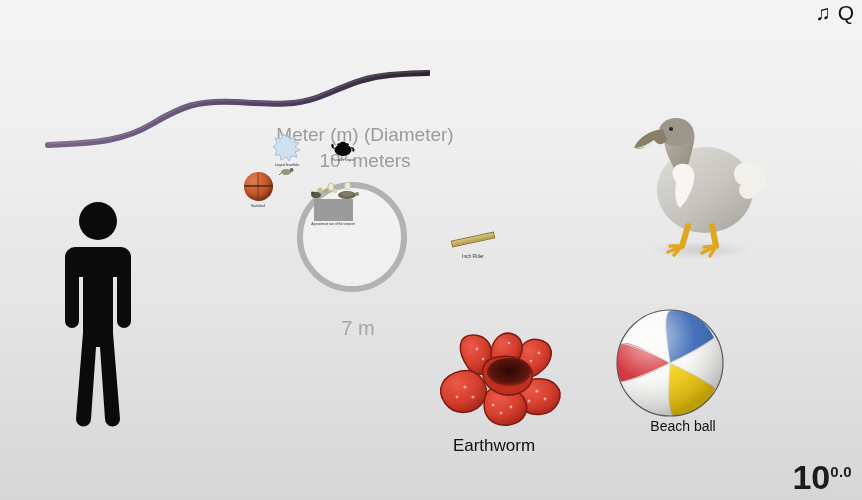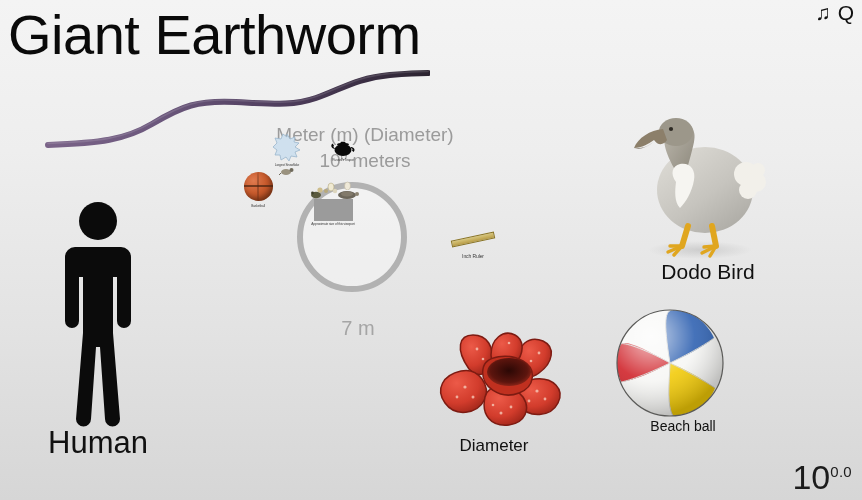--- a/index.html
+++ b/index.html
@@ -45,20 +45,21 @@
   #topicons .ic { cursor: pointer; }
 
   
   #scalenum {
     position: absolute;
     right: 10px;
     bottom: 6px;
     font-size: 34px;
     color: #1c1c1c;
     line-height: 1;
+    font-weight: bold;
   }
   #scalenum sup {
     font-size: 15px;
     vertical-align: super;
     letter-spacing: .3px;
   }
 
   
   .lbl {
     position: absolute;
@@ -244,21 +245,20 @@
     top: 418px;
     font-size: 14px;
     margin-left: 12px;
   }
 </style>
 </head>
 <body>
 
 <div id="stage">
 
-  <div id="title">Giant Earthworm</div>
 
   <div id="topicons">
     <span class="ic">♫</span>
     <span class="ic">Q</span>
   </div>
 
   <div id="scalenum"><span>10</span><sup>0.0</sup></div>
 
   <svg id="worm" viewBox="0 0 390 95">
     <defs>
@@ -274,21 +274,20 @@
     <path d="M8,83 C60,81 85,78 112,62 C142,44 158,38 196,40 C236,42 252,44 276,36
              C300,28 316,16 350,13 C368,11.5 380,11 388,11" fill="none" stroke="#ffffff" stroke-opacity="0.13" stroke-width="1.6" stroke-linecap="round" transform="translate(0,-1.6)"></path>
   </svg>
 
   <svg id="human" viewBox="0 0 80 228">
     <circle cx="40" cy="21" r="19" fill="#0b0b0b"></circle>
     <path d="M17,47 h46 a10,10 0 0 1 10,10 v64 a7,7 0 0 1 -14,0 v-44 h-4 v56
              l7,86 a7.5,7.5 0 0 1 -15,0 l-5,-72 h-4 l-5,72 a7.5,7.5 0 0 1 -15,0 l7,-86 v-56
              h-4 v44 a7,7 0 0 1 -14,0 v-64 a10,10 0 0 1 10,-10 z" fill="#0b0b0b"></path>
   </svg>
-  <div class="lbl" id="human-label">Human</div>
 
   <div id="metergroup">
 
     <div id="meter-title">
       <div>Meter (m) (Diameter)</div>
       <div><span>10</span><sup>0</sup><span> meters</span></div>
     </div>
 
     <div id="circle"></div>
     <div id="circle-label">7 m</div>
@@ -386,21 +385,20 @@
     </g>
     <g stroke="#e0a61f" stroke-width="3.4" stroke-linecap="round" fill="none">
       <path d="M62,134 L48,140"></path>
         <path d="M62,134 L50,134"></path>
         <path d="M62,134 L54,143"></path>
       <path d="M96,134 L82,141"></path>
         <path d="M96,134 L84,135"></path>
         <path d="M96,134 L90,144"></path>
     </g>
   </svg>
-  <div class="lbl" id="dodo-label">Dodo Bird</div>
 
   <svg id="rafflesia" viewBox="0 0 155 105">
     <defs>
       <radialGradient id="petalg" cx="0.35" cy="0.3" r="0.8">
         <stop offset="0%" stop-color="#ec5a48"></stop>
         <stop offset="60%" stop-color="#d23c2c"></stop>
         <stop offset="100%" stop-color="#9b2418"></stop>
       </radialGradient>
       <radialGradient id="centerg" cx="0.5" cy="0.45" r="0.6">
         <stop offset="0%" stop-color="#2b0805"></stop>
@@ -435,21 +433,21 @@
         <circle cx="120" cy="72" r="1.4"></circle>
         <circle cx="104" cy="74" r="1.4"></circle>
       <circle cx="76" cy="86" r="1.5"></circle>
         <circle cx="86" cy="80" r="1.4"></circle>
         <circle cx="68" cy="78" r="1.3"></circle>
       <circle cx="114" cy="26" r="1.4"></circle>
         <circle cx="106" cy="34" r="1.3"></circle>
       <circle cx="84" cy="16" r="1.3"></circle>
     </g>
   </svg>
-  <div class="lbl" id="rafflesia-label">Diameter</div>
+  <div class="lbl" id="rafflesia-label">Earthworm</div>
 
   <svg id="beachball" viewBox="0 0 115 112">
     <defs>
       <clipPath id="ballclip">
           <circle cx="57" cy="55" r="53"></circle>
         </clipPath>
       <radialGradient id="shine" cx="0.32" cy="0.25" r="0.75">
         <stop offset="0%" stop-color="#ffffff" stop-opacity="0.75"></stop>
         <stop offset="55%" stop-color="#ffffff" stop-opacity="0.12"></stop>
         <stop offset="100%" stop-color="#000000" stop-opacity="0.22"></stop>

